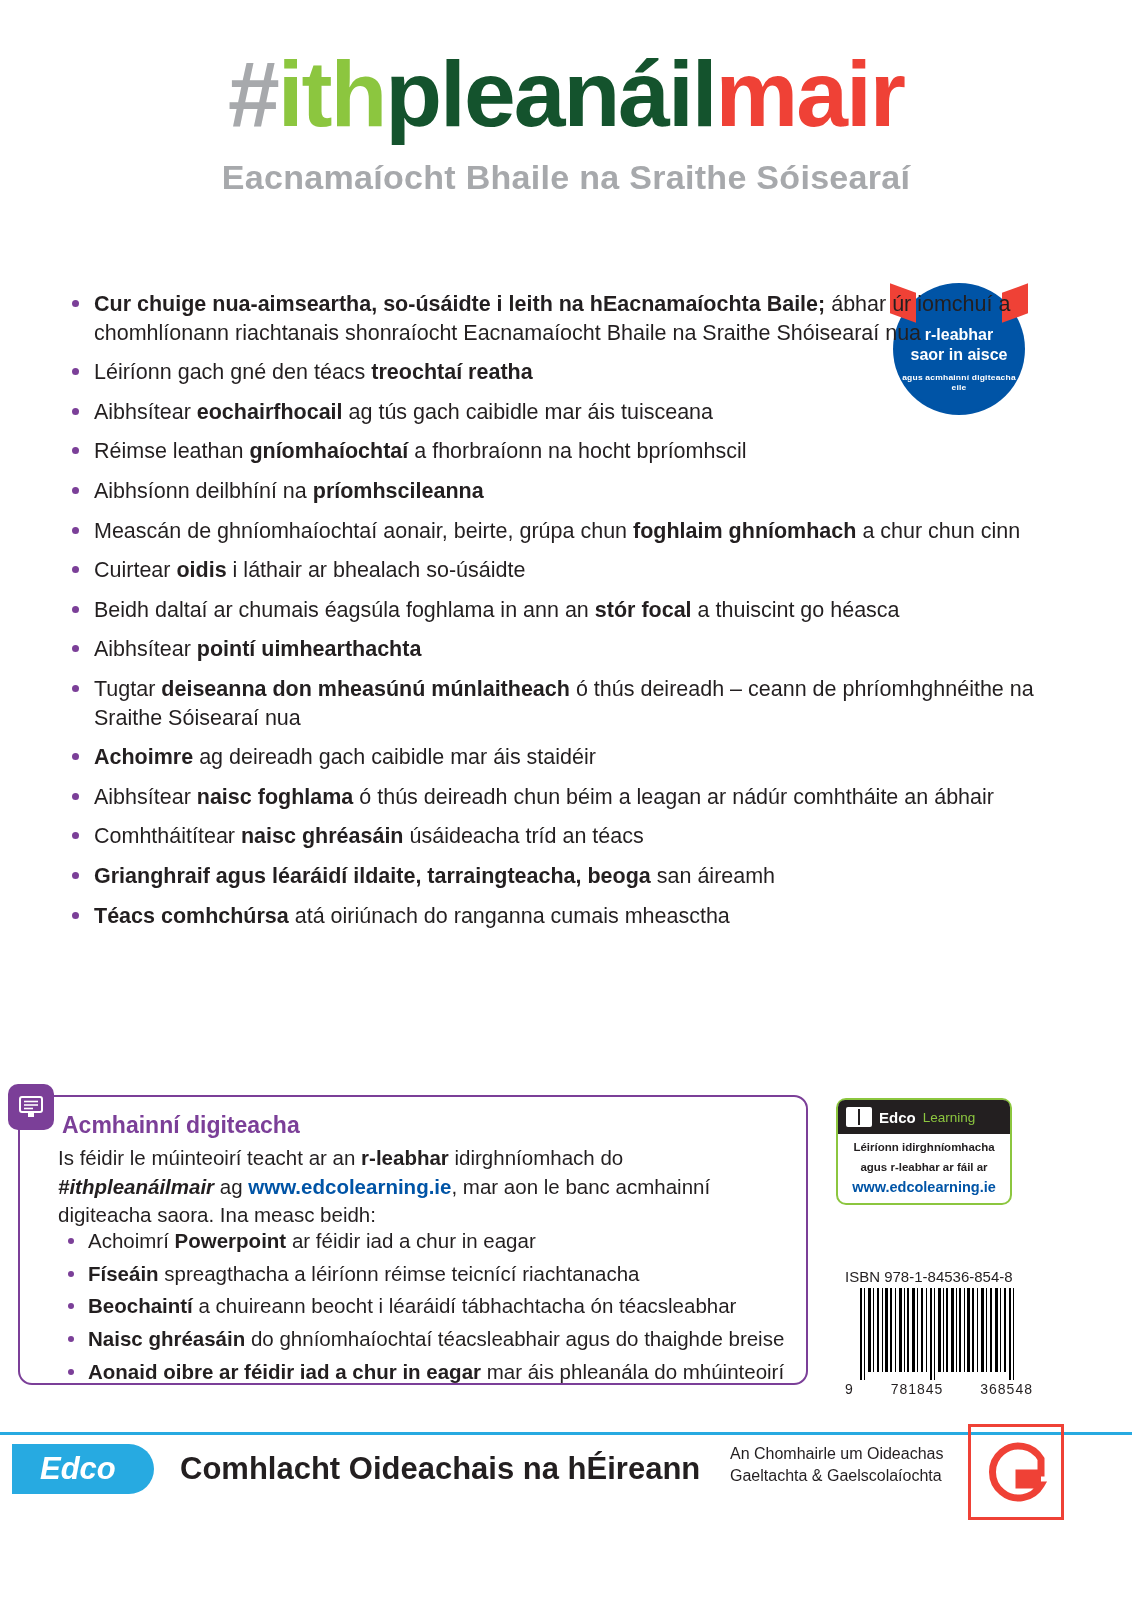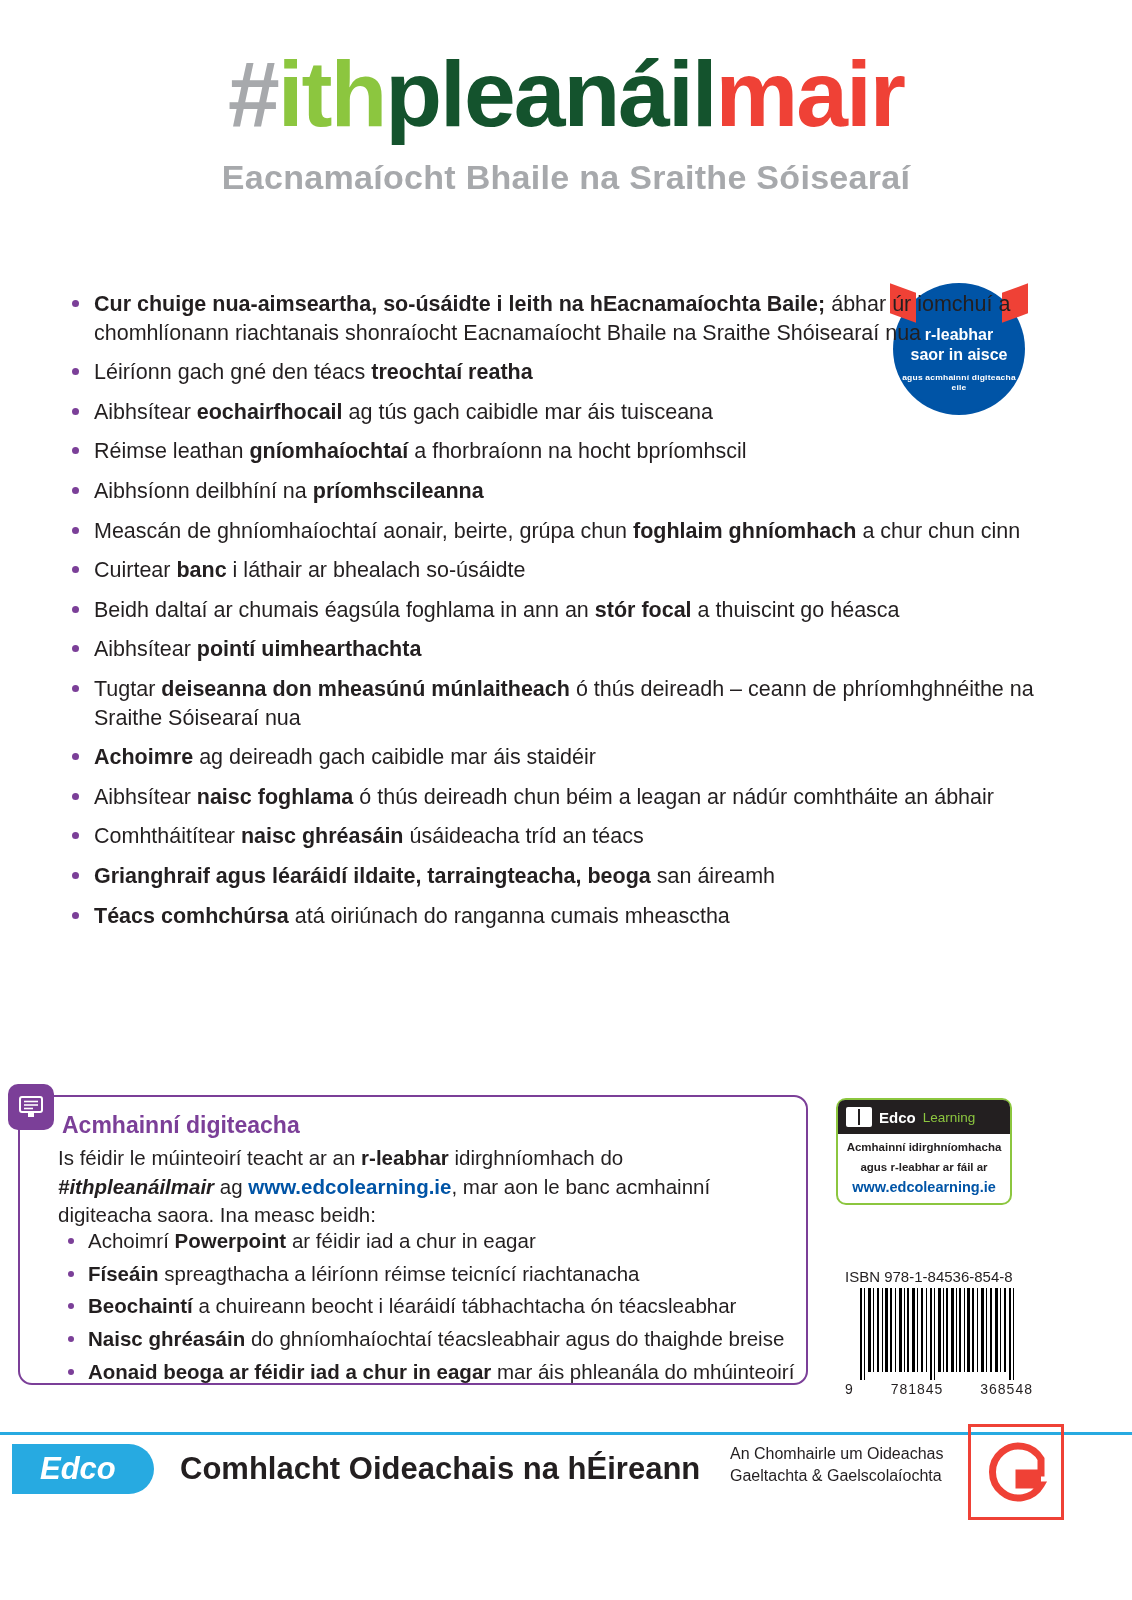--- a/index.html
+++ b/index.html
@@ -336,21 +336,21 @@
   <div class="l3">agus acmhainní digiteacha eile</div>
 </div>
 
 <ul class="bullets" id="feature-list">
     <li><b>Cur chuige nua-aimseartha, so-úsáidte i leith na hEacnamaíochta Baile;</b> ábhar úr iomchuí a chomhlíonann riachtanais shonraíocht Eacnamaíocht Bhaile na Sraithe Shóisearaí nua</li>
     <li>Léiríonn gach gné den téacs <b>treochtaí reatha</b></li>
     <li>Aibhsítear <b>eochairfhocail</b> ag tús gach caibidle mar áis tuisceana</li>
     <li>Réimse leathan <b>gníomhaíochtaí</b> a fhorbraíonn na hocht bpríomhscil</li>
     <li>Aibhsíonn deilbhíní na <b>príomhscileanna</b></li>
     <li>Meascán de ghníomhaíochtaí aonair, beirte, grúpa chun <b>foghlaim ghníomhach</b> a chur chun cinn</li>
-    <li>Cuirtear <b>banc</b> i láthair ar bhealach so-úsáidte</li>
+    <li>Cuirtear <b>oidis</b> i láthair ar bhealach so-úsáidte</li>
     <li>Beidh daltaí ar chumais éagsúla foghlama in ann an <b>stór focal</b> a thuiscint go héasca</li>
     <li>Aibhsítear <b>pointí uimhearthachta</b></li>
     <li>Tugtar <b>deiseanna don mheasúnú múnlaitheach</b> ó thús deireadh – ceann de phríomhghnéithe na Sraithe Sóisearaí nua</li>
     <li><b>Achoimre</b> ag deireadh gach caibidle mar áis staidéir</li>
     <li>Aibhsítear <b>naisc foghlama</b> ó thús deireadh chun béim a leagan ar nádúr comhtháite an ábhair</li>
     <li>Comhtháitítear <b>naisc ghréasáin</b> úsáideacha tríd an téacs</li>
     <li><b>Grianghraif agus léaráidí ildaite, tarraingteacha, beoga</b> san áireamh</li>
     <li><b>Téacs comhchúrsa</b> atá oiriúnach do ranganna cumais mheasctha</li>
   </ul>
 
@@ -364,30 +364,30 @@
     <rect x="10" y="18" width="6" height="4" fill="#ffffff"></rect>
   </svg>
 </div>
 <div class="digital-title">Acmhainní digiteacha</div>
 <div class="digital-intro" id="digital-intro">Is féidir le múinteoirí teacht ar an <b>r-leabhar</b> idirghníomhach do <i>#ithpleanáilmair</i> ag <span class="link">www.edcolearning.ie</span>, mar aon le banc acmhainní digiteacha saora. Ina measc beidh:</div>
 <ul class="digital-list" id="digital-list">
     <li>Achoimrí <b>Powerpoint</b> ar féidir iad a chur in eagar</li>
     <li><b>Físeáin</b> spreagthacha a léiríonn réimse teicnící riachtanacha</li>
     <li><b>Beochaintí</b> a chuireann beocht i léaráidí tábhachtacha ón téacsleabhar</li>
     <li><b>Naisc ghréasáin</b> do ghníomhaíochtaí téacsleabhair agus do thaighde breise</li>
-    <li><b>Aonaid beoga ar féidir iad a chur in eagar</b> mar áis phleanála do mhúinteoirí</li>
+    <li><b>Aonaid oibre ar féidir iad a chur in eagar</b> mar áis phleanála do mhúinteoirí</li>
   </ul>
 
 <div class="edco-learning">
   <div class="el-head">
     <span class="el-book"></span>
     <span class="t1">Edco</span>
     <span class="t2">Learning</span>
   </div>
-  <div class="el-sub">Acmhainní idirghníomhacha</div>
+  <div class="el-sub">Léiríonn idirghníomhacha</div>
   <div class="el-sub">agus r-leabhar ar fáil ar</div>
   <div class="el-url">www.edcolearning.ie</div>
 </div>
 
 <div class="isbn-text">ISBN 978-1-84536-854-8</div>
 <div class="barcode">
   <svg width="160" height="92" viewBox="0 0 160 92" aria-hidden="true">
     <rect x="0" y="0" width="160" height="92" fill="#ffffff"></rect>
     <g fill="#000000">
       <rect x="2" y="0" width="2" height="92"></rect>

